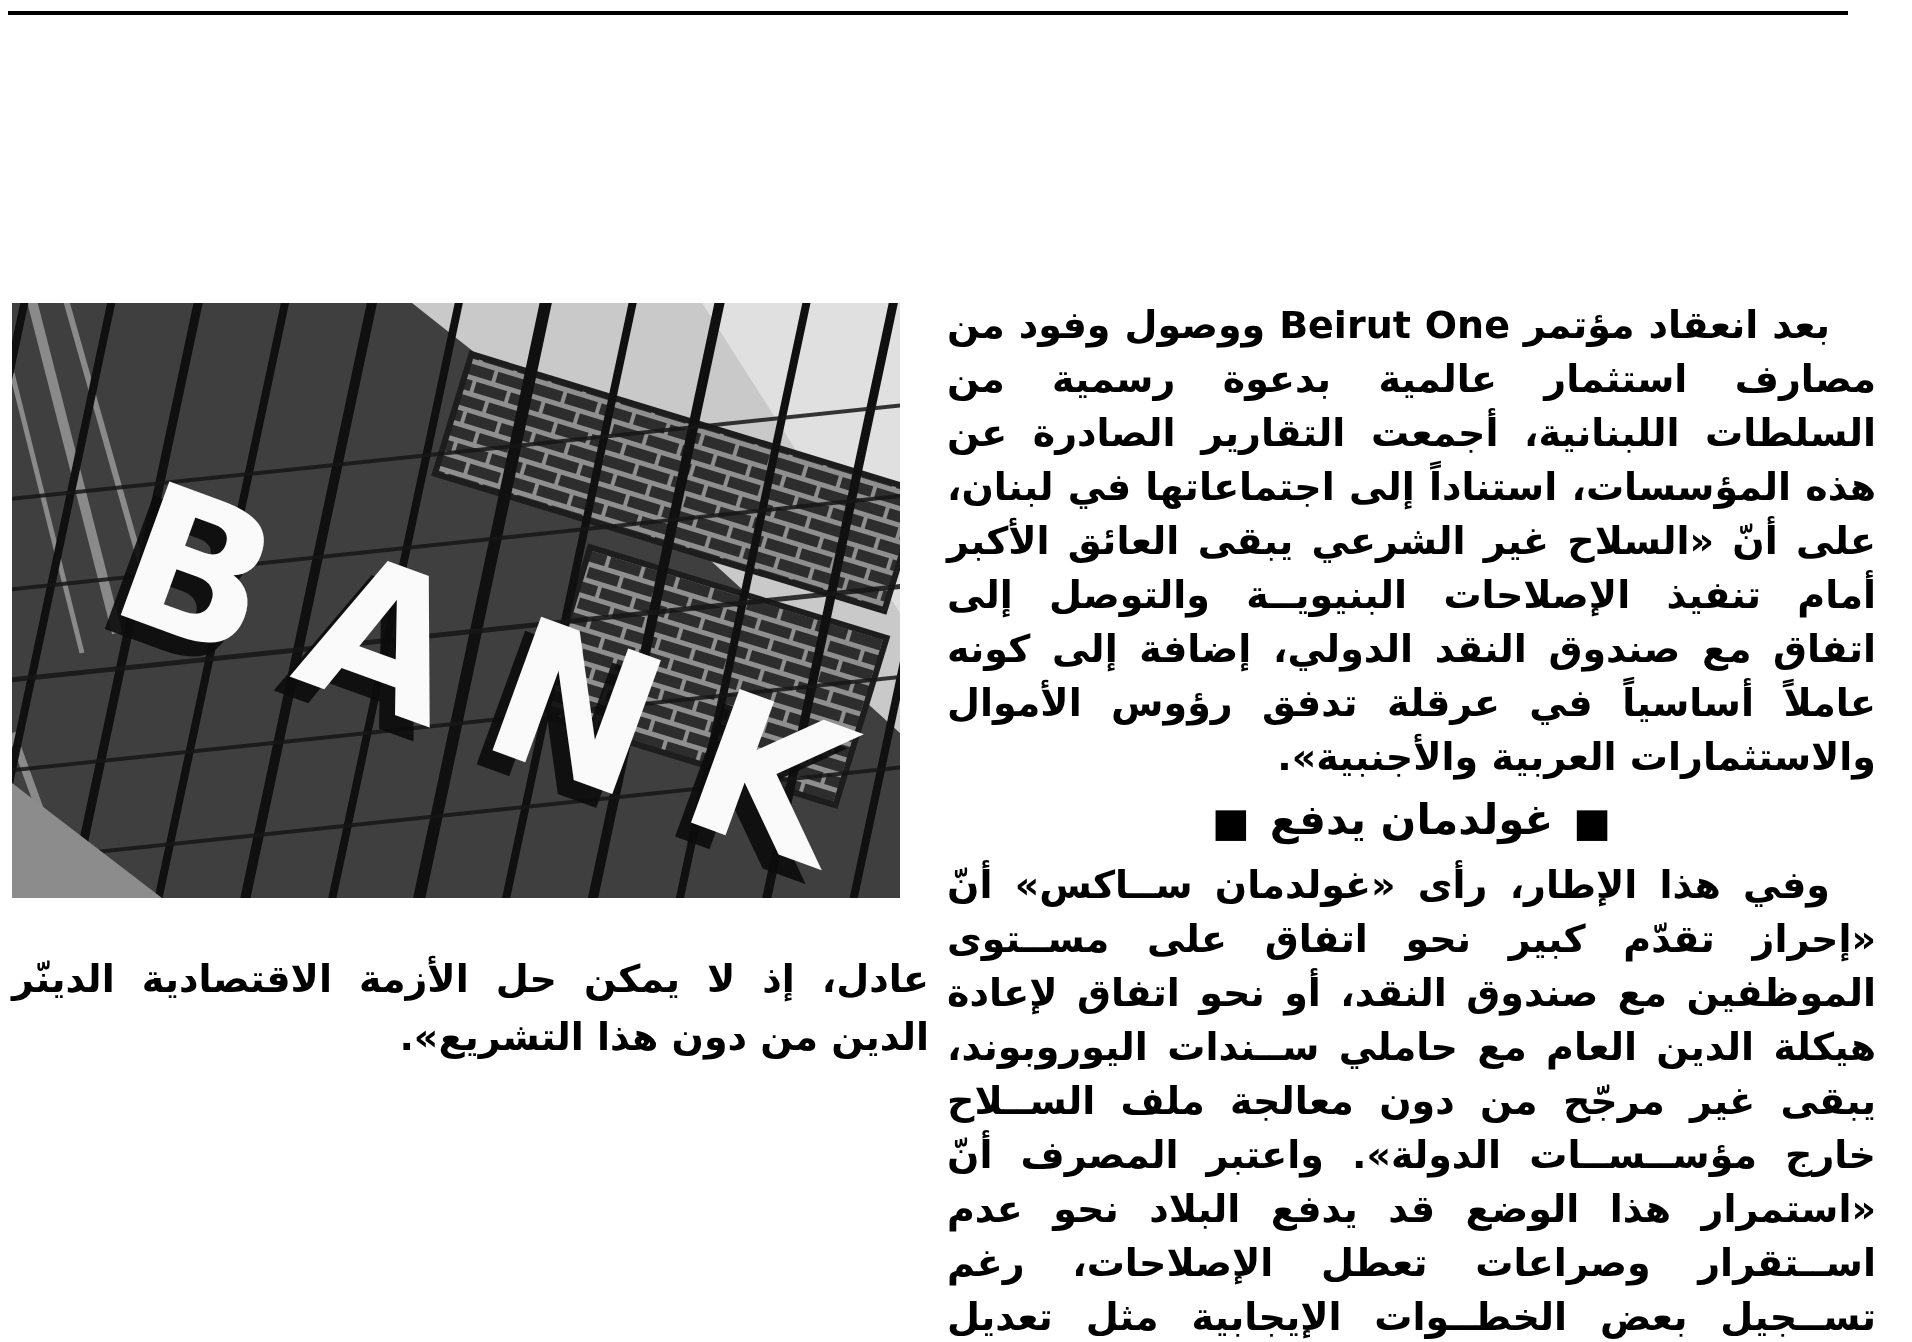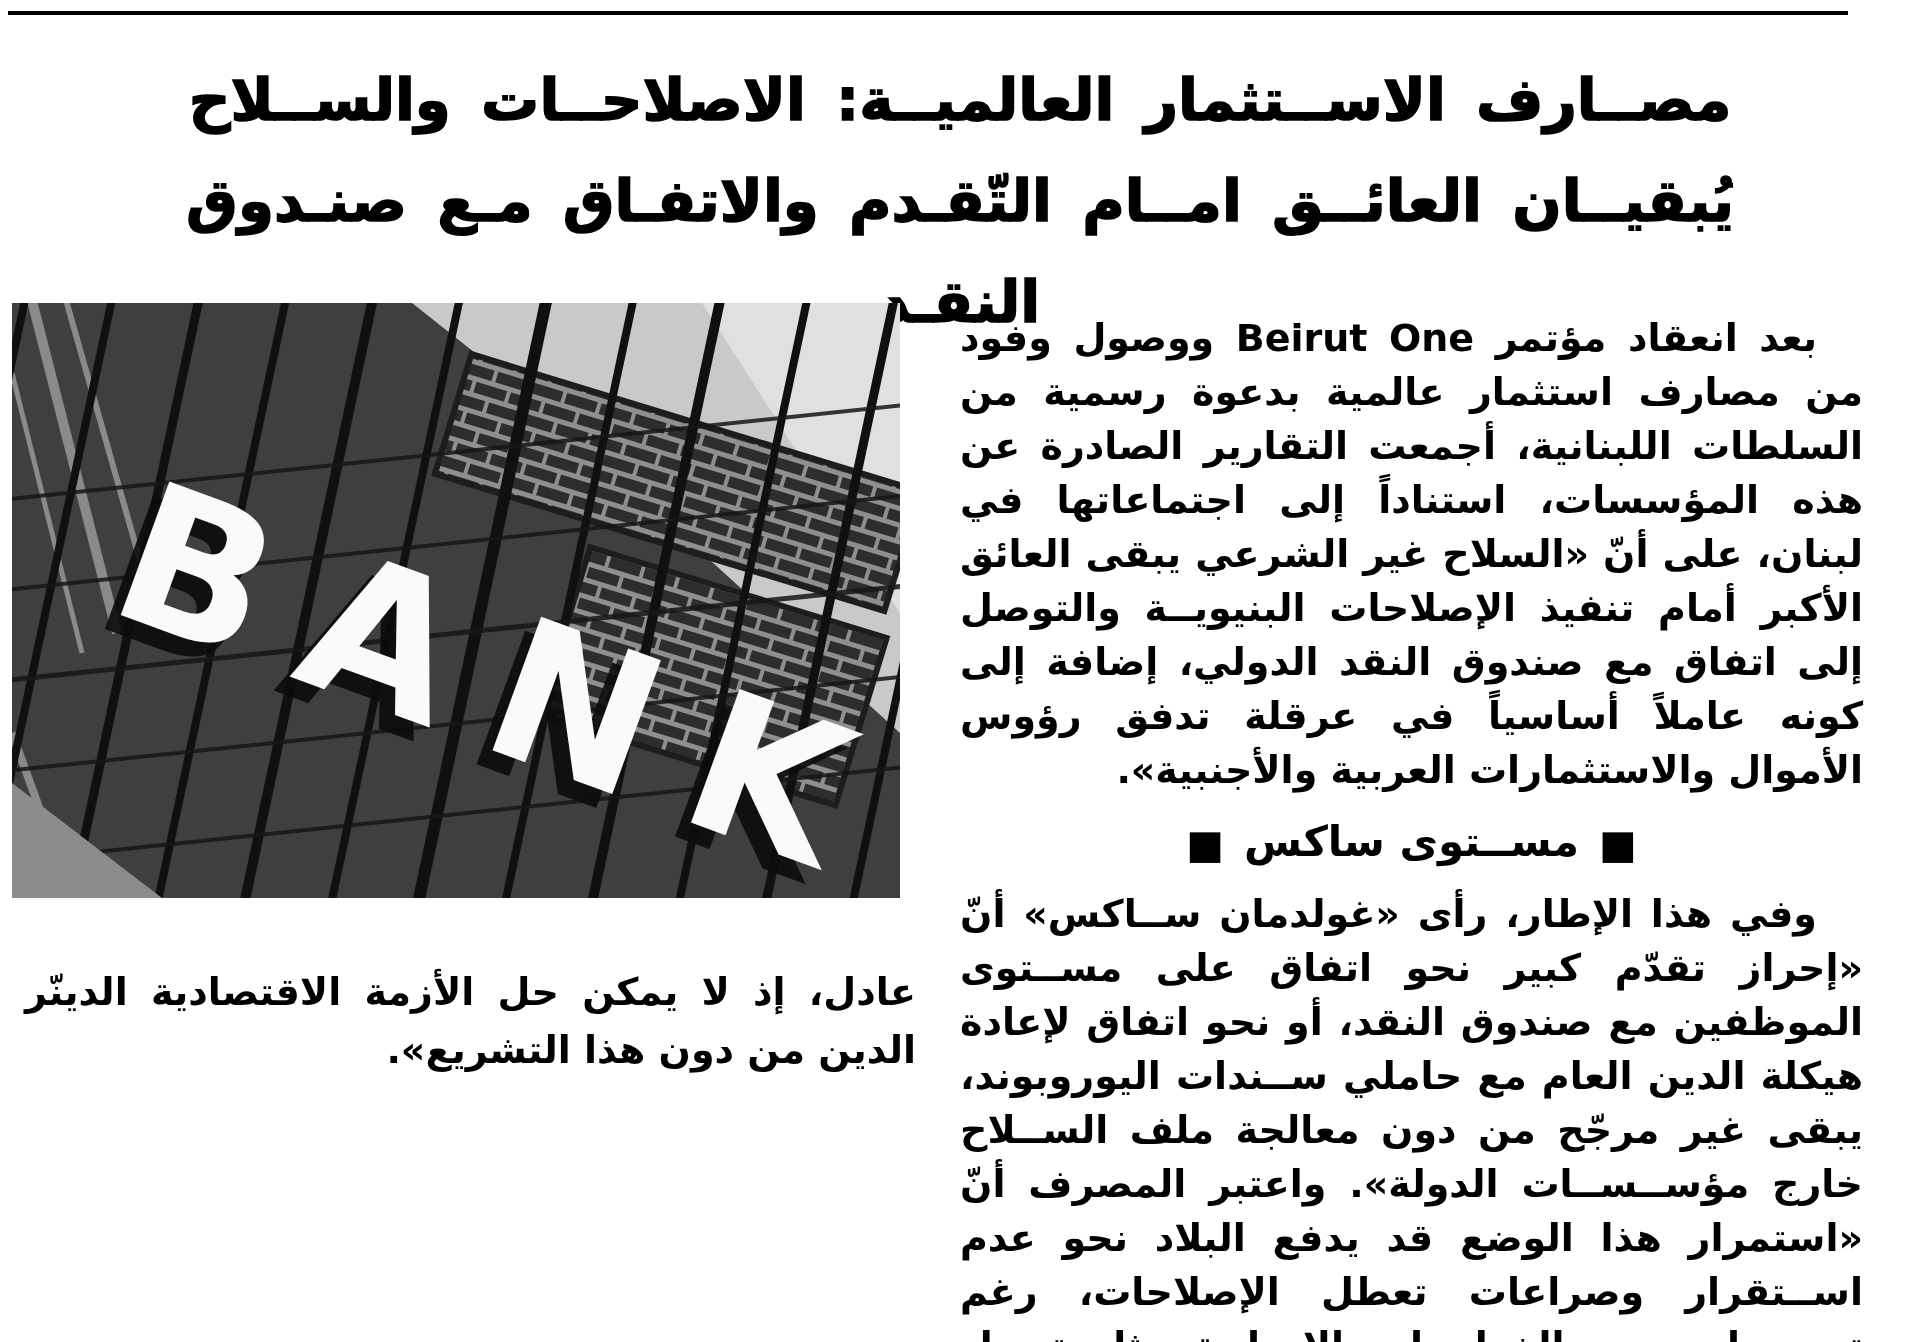--- a/index.html
+++ b/index.html
@@ -16,45 +16,41 @@
     font-weight:bold;font-size:58px;line-height:101px;
     letter-spacing:-1px;word-spacing:10px;
     -webkit-text-stroke:1.6px #000;
   }
   .photo-frame{position:absolute;left:12px;top:303px;width:888px;height:595px;}
   .photo-frame svg{display:block;}
   .col{
     position:absolute;direction:rtl;text-align:justify;
     font-weight:bold;font-size:38px;color:#000;
   }
-  .col p{margin:17px;padding:0;}
+  .col p{margin:4px;padding:0;}
   .col-right{left:943px;top:294px;width:937px;line-height:54px;}
   .col-left{left:8px;top:946px;width:925px;line-height:58px;}
   .indent{text-indent:46px;}
   .subheading{
     display:flex;align-items:center;justify-content:center;gap:20px;
     margin:8px 0 10px 0;height:56px;
     font-size:42px;font-weight:bold;
   }
   .square{
     display:inline-block;font-size:40px;line-height:1;
     transform:translateY(2px);
   }
 </style>
 </head>
 <body>
 
 <div class="page">
 
   <div class="top-rule"></div>
 
-  <header class="headline">
-    <div>مصــارف الاســتثمار العالميــة: الاصلاحــات والســلاح</div>
-    <div>يُبقيــان العائــق امــام التّقـدم والاتفـاق مـع صنـدوق النقـد</div>
-  </header>
 
   <div class="photo-frame">
     <svg width="888" height="595" viewBox="0 0 888 595" xmlns="http://www.w3.org/2000/svg">
       <defs>
         <pattern id="bricks" width="36" height="32" patternUnits="userSpaceOnUse">
           <rect width="36" height="32" fill="#8f8f8f"></rect>
           <rect x="1" y="2" width="32" height="11" fill="#2d2d2d"></rect>
           <rect x="-17" y="18" width="32" height="11" fill="#2d2d2d"></rect>
           <rect x="19" y="18" width="32" height="11" fill="#2d2d2d"></rect>
         </pattern>
@@ -104,21 +100,21 @@
 
       <text transform="translate(76 320) rotate(20)" font-family="DejaVu Sans, sans-serif" font-size="195" font-weight="bold" letter-spacing="48" fill="#0c0c0c" opacity="0.9">BANK</text>
       <text transform="translate(92 306) rotate(20)" font-family="DejaVu Sans, sans-serif" font-size="195" font-weight="bold" letter-spacing="48" fill="#fafafa">BANK</text>
     </svg>
   </div>
 
   <section class="col col-right">
     <p class="indent">بعد انعقاد مؤتمر Beirut One ووصول وفود من مصارف استثمار عالمية بدعوة رسمية من السلطات اللبنانية، أجمعت التقارير الصادرة عن هذه المؤسسات، استناداً إلى اجتماعاتها في لبنان، على أنّ «السلاح غير الشرعي يبقى العائق الأكبر أمام تنفيذ الإصلاحات البنيويــة والتوصل إلى اتفاق مع صندوق النقد الدولي، إضافة إلى كونه عاملاً أساسياً في عرقلة تدفق رؤوس الأموال والاستثمارات العربية والأجنبية».</p>
     <div class="subheading">
       <span class="square">■</span>
-      <span>مســتوى ساكس</span>
+      <span>غولدمان يدفع</span>
       <span class="square">■</span>
     </div>
     <p class="indent">وفي هذا الإطار، رأى «غولدمان ســاكس» أنّ «إحراز تقدّم كبير نحو اتفاق على مســتوى الموظفين مع صندوق النقد، أو نحو اتفاق لإعادة هيكلة الدين العام مع حاملي ســندات اليوروبوند، يبقى غير مرجّح من دون معالجة ملف الســلاح خارج مؤســســات الدولة». واعتبر المصرف أنّ «استمرار هذا الوضع قد يدفع البلاد نحو عدم اســتقرار وصراعات تعطل الإصلاحات، رغم تســجيل بعض الخطــوات الإيجابية مثل تعديل قانون السرية المصرفية وإقــرار قانون إعادة انتظام العمل المصرفي». كما شدّد على «ضرورة إقرار قانون الفجوة المالية لمعالجة خســائر القطاع المصرفي وتوزيعها بشــكل</p>
   </section>
 
   <section class="col col-left">
     <p>عادل، إذ لا يمكن حل الأزمة الاقتصادية الدينّر الدين من دون هذا التشريع».</p>
   </section>
 
 </div>

